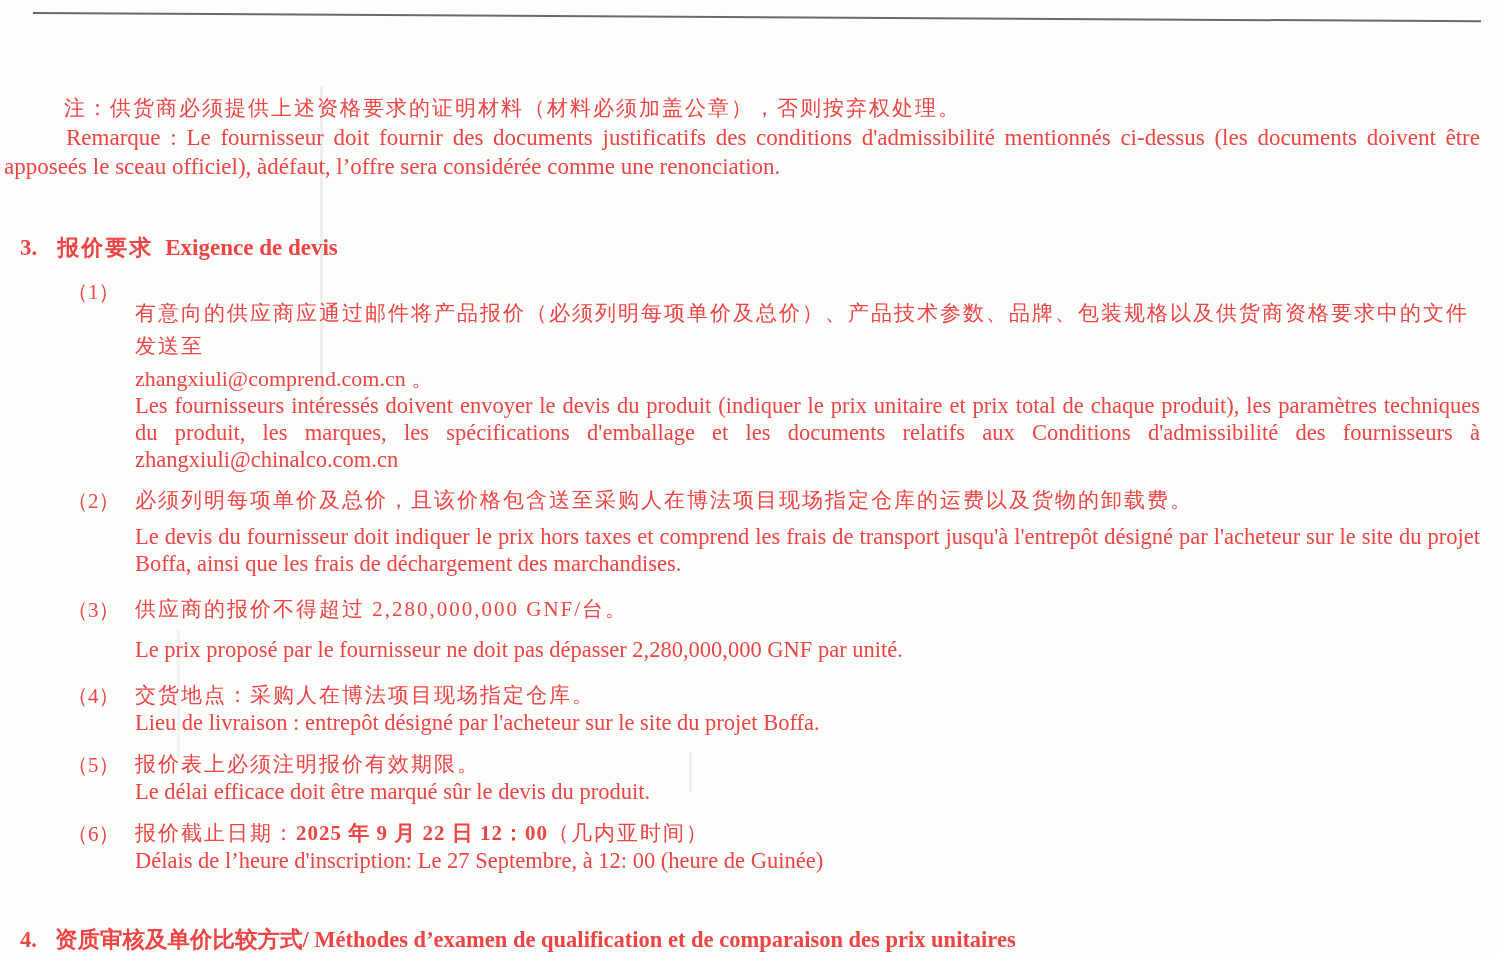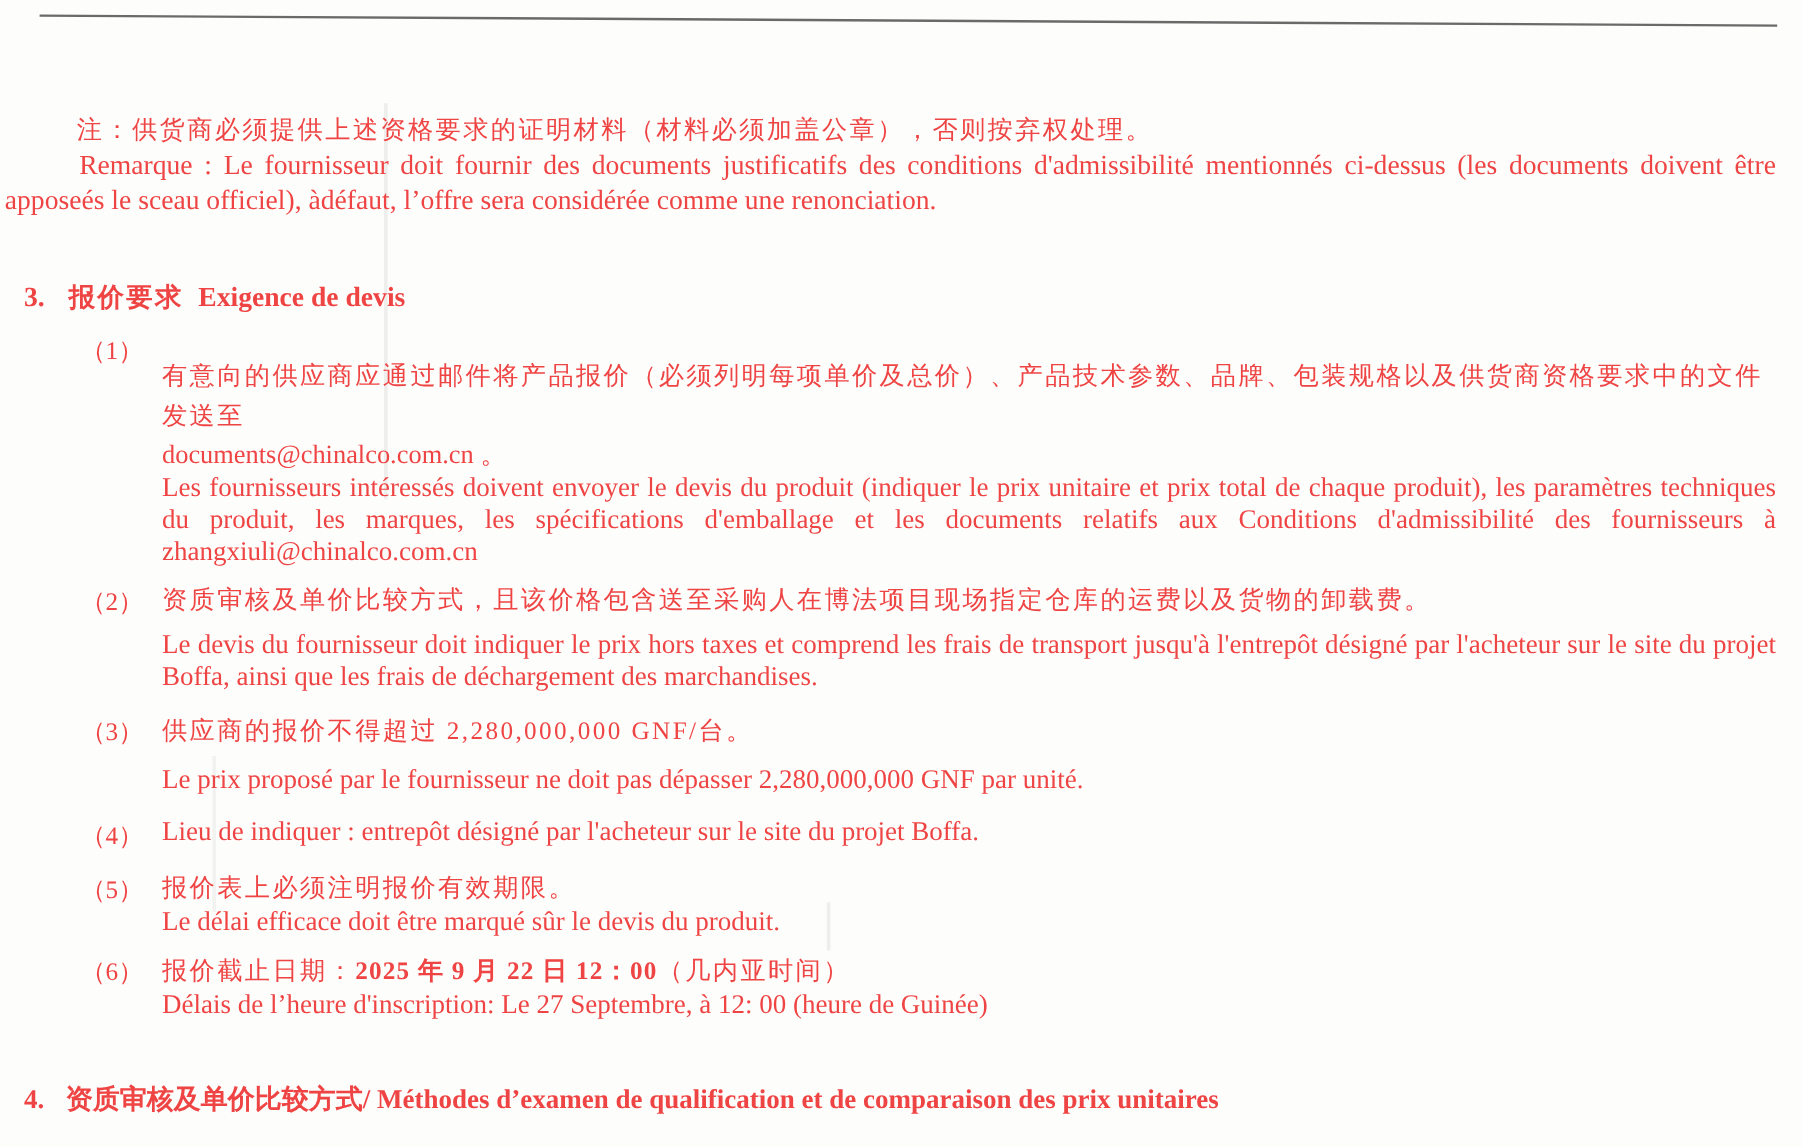--- a/index.html
+++ b/index.html
@@ -86,45 +86,46 @@
     <div class="sec-heading sec-heading-3">
       <span class="sec-num">3.</span><span class="sec-zh">报价要求</span><span class="sec-fr">Exigence de devis</span>
     </div>
 
     <div class="items">
 
       <div class="item item-1">
         <span class="item-num">（1）</span>
         <div class="item-body">
           <p class="zh">有意向的供应商应通过邮件将产品报价（必须列明每项单价及总价）、产品技术参数、品牌、包装规格以及供货商资格要求中的文件发送至</p>
-          <p class="email-line">documents@chinalco.com.cn 。</p>
+          <p class="email-line">zhangxiuli@comprend.com.cn 。</p>
           <p class="fr fr-justify">Les fournisseurs intéressés doivent envoyer le devis du produit (indiquer le prix unitaire et prix total de chaque produit), les paramètres techniques du produit, les marques, les spécifications d'emballage et les documents relatifs aux Conditions d'admissibilité des fournisseurs à zhangxiuli@chinalco.com.cn</p>
         </div>
       </div>
 
       <div class="item item-2">
         <span class="item-num">（2）</span>
         <div class="item-body">
-          <p class="zh">资质审核及单价比较方式，且该价格包含送至采购人在博法项目现场指定仓库的运费以及货物的卸载费。</p>
+          <p class="zh">必须列明每项单价及总价，且该价格包含送至采购人在博法项目现场指定仓库的运费以及货物的卸载费。</p>
           <p class="fr fr-justify fr-gap-md">Le devis du fournisseur doit indiquer le prix hors taxes et comprend les frais de transport jusqu'à l'entrepôt désigné par l'acheteur sur le site du projet Boffa, ainsi que les frais de déchargement des marchandises.</p>
         </div>
       </div>
 
       <div class="item item-3">
         <span class="item-num">（3）</span>
         <div class="item-body">
           <p class="zh">供应商的报价不得超过 2,280,000,000 GNF/台。</p>
           <p class="fr fr-gap-lg">Le prix proposé par le fournisseur ne doit pas dépasser 2,280,000,000 GNF par unité.</p>
         </div>
       </div>
 
       <div class="item item-4">
         <span class="item-num">（4）</span>
         <div class="item-body">
-          <p class="fr">Lieu de indiquer : entrepôt désigné par l'acheteur sur le site du projet Boffa.</p>
+          <p class="zh">交货地点：采购人在博法项目现场指定仓库。</p>
+          <p class="fr">Lieu de livraison : entrepôt désigné par l'acheteur sur le site du projet Boffa.</p>
         </div>
       </div>
 
       <div class="item item-5">
         <span class="item-num">（5）</span>
         <div class="item-body">
           <p class="zh">报价表上必须注明报价有效期限。</p>
           <p class="fr">Le délai efficace doit être marqué sûr le devis du produit.</p>
         </div>
       </div>

